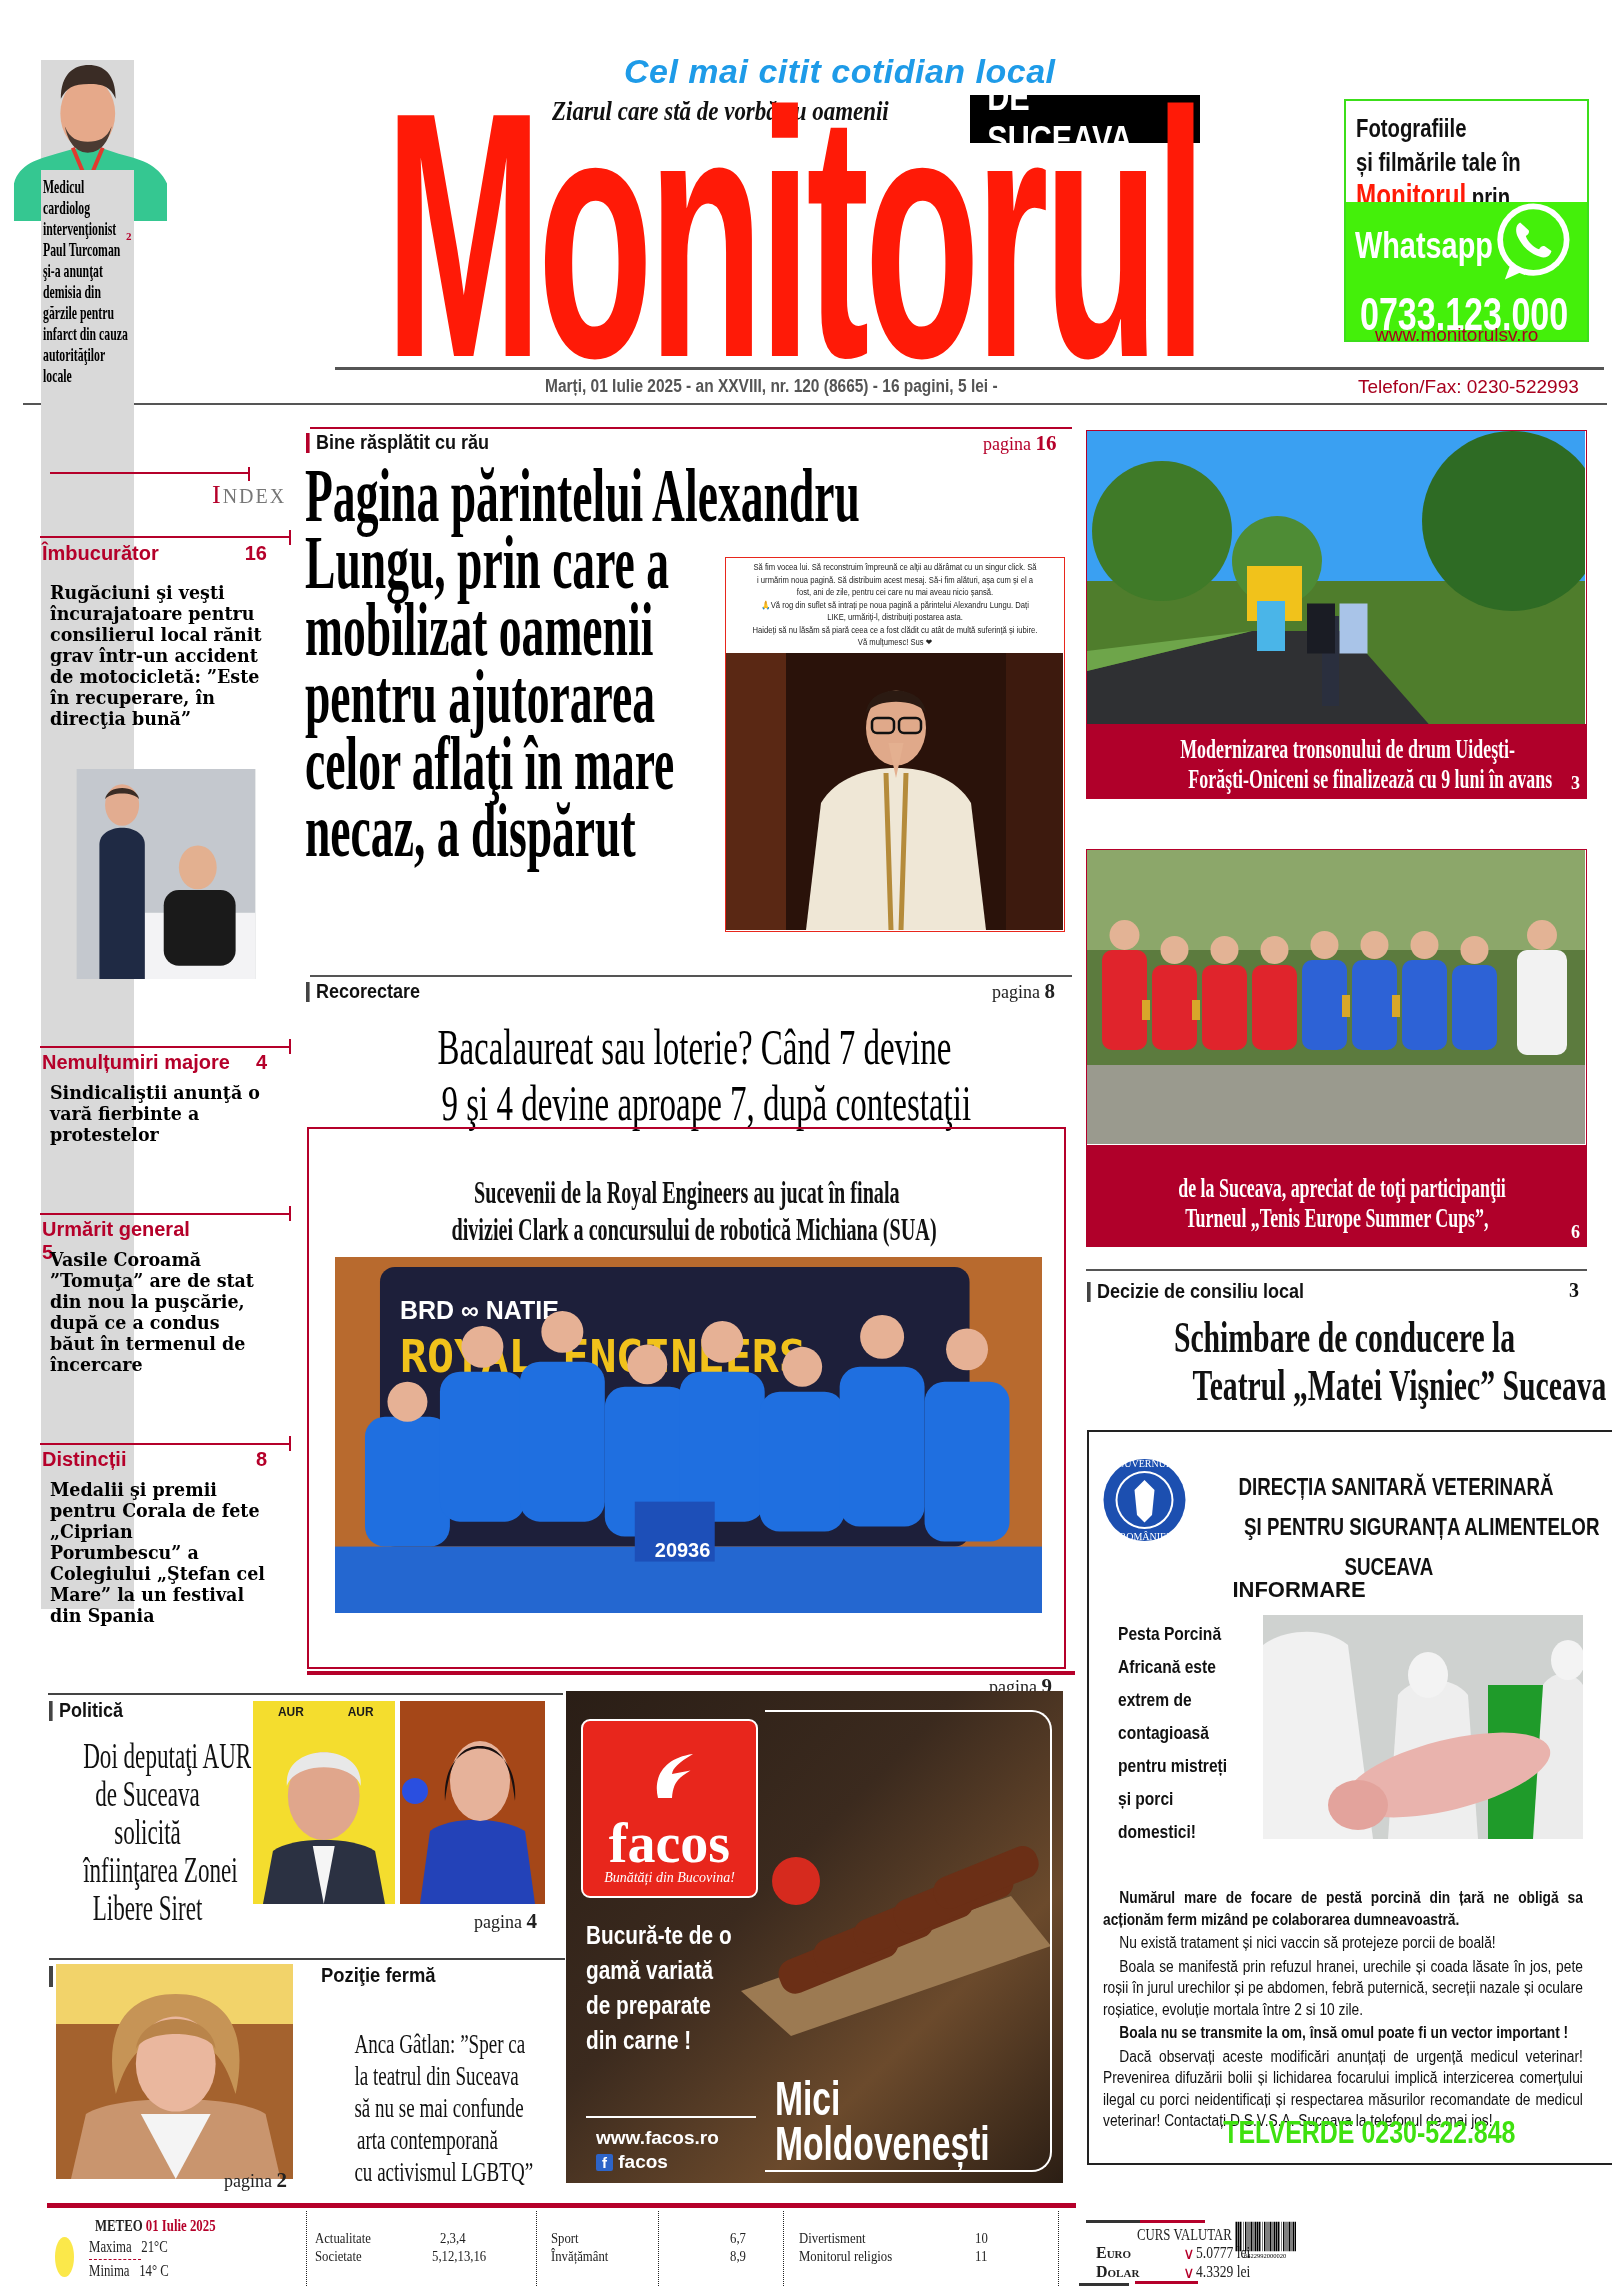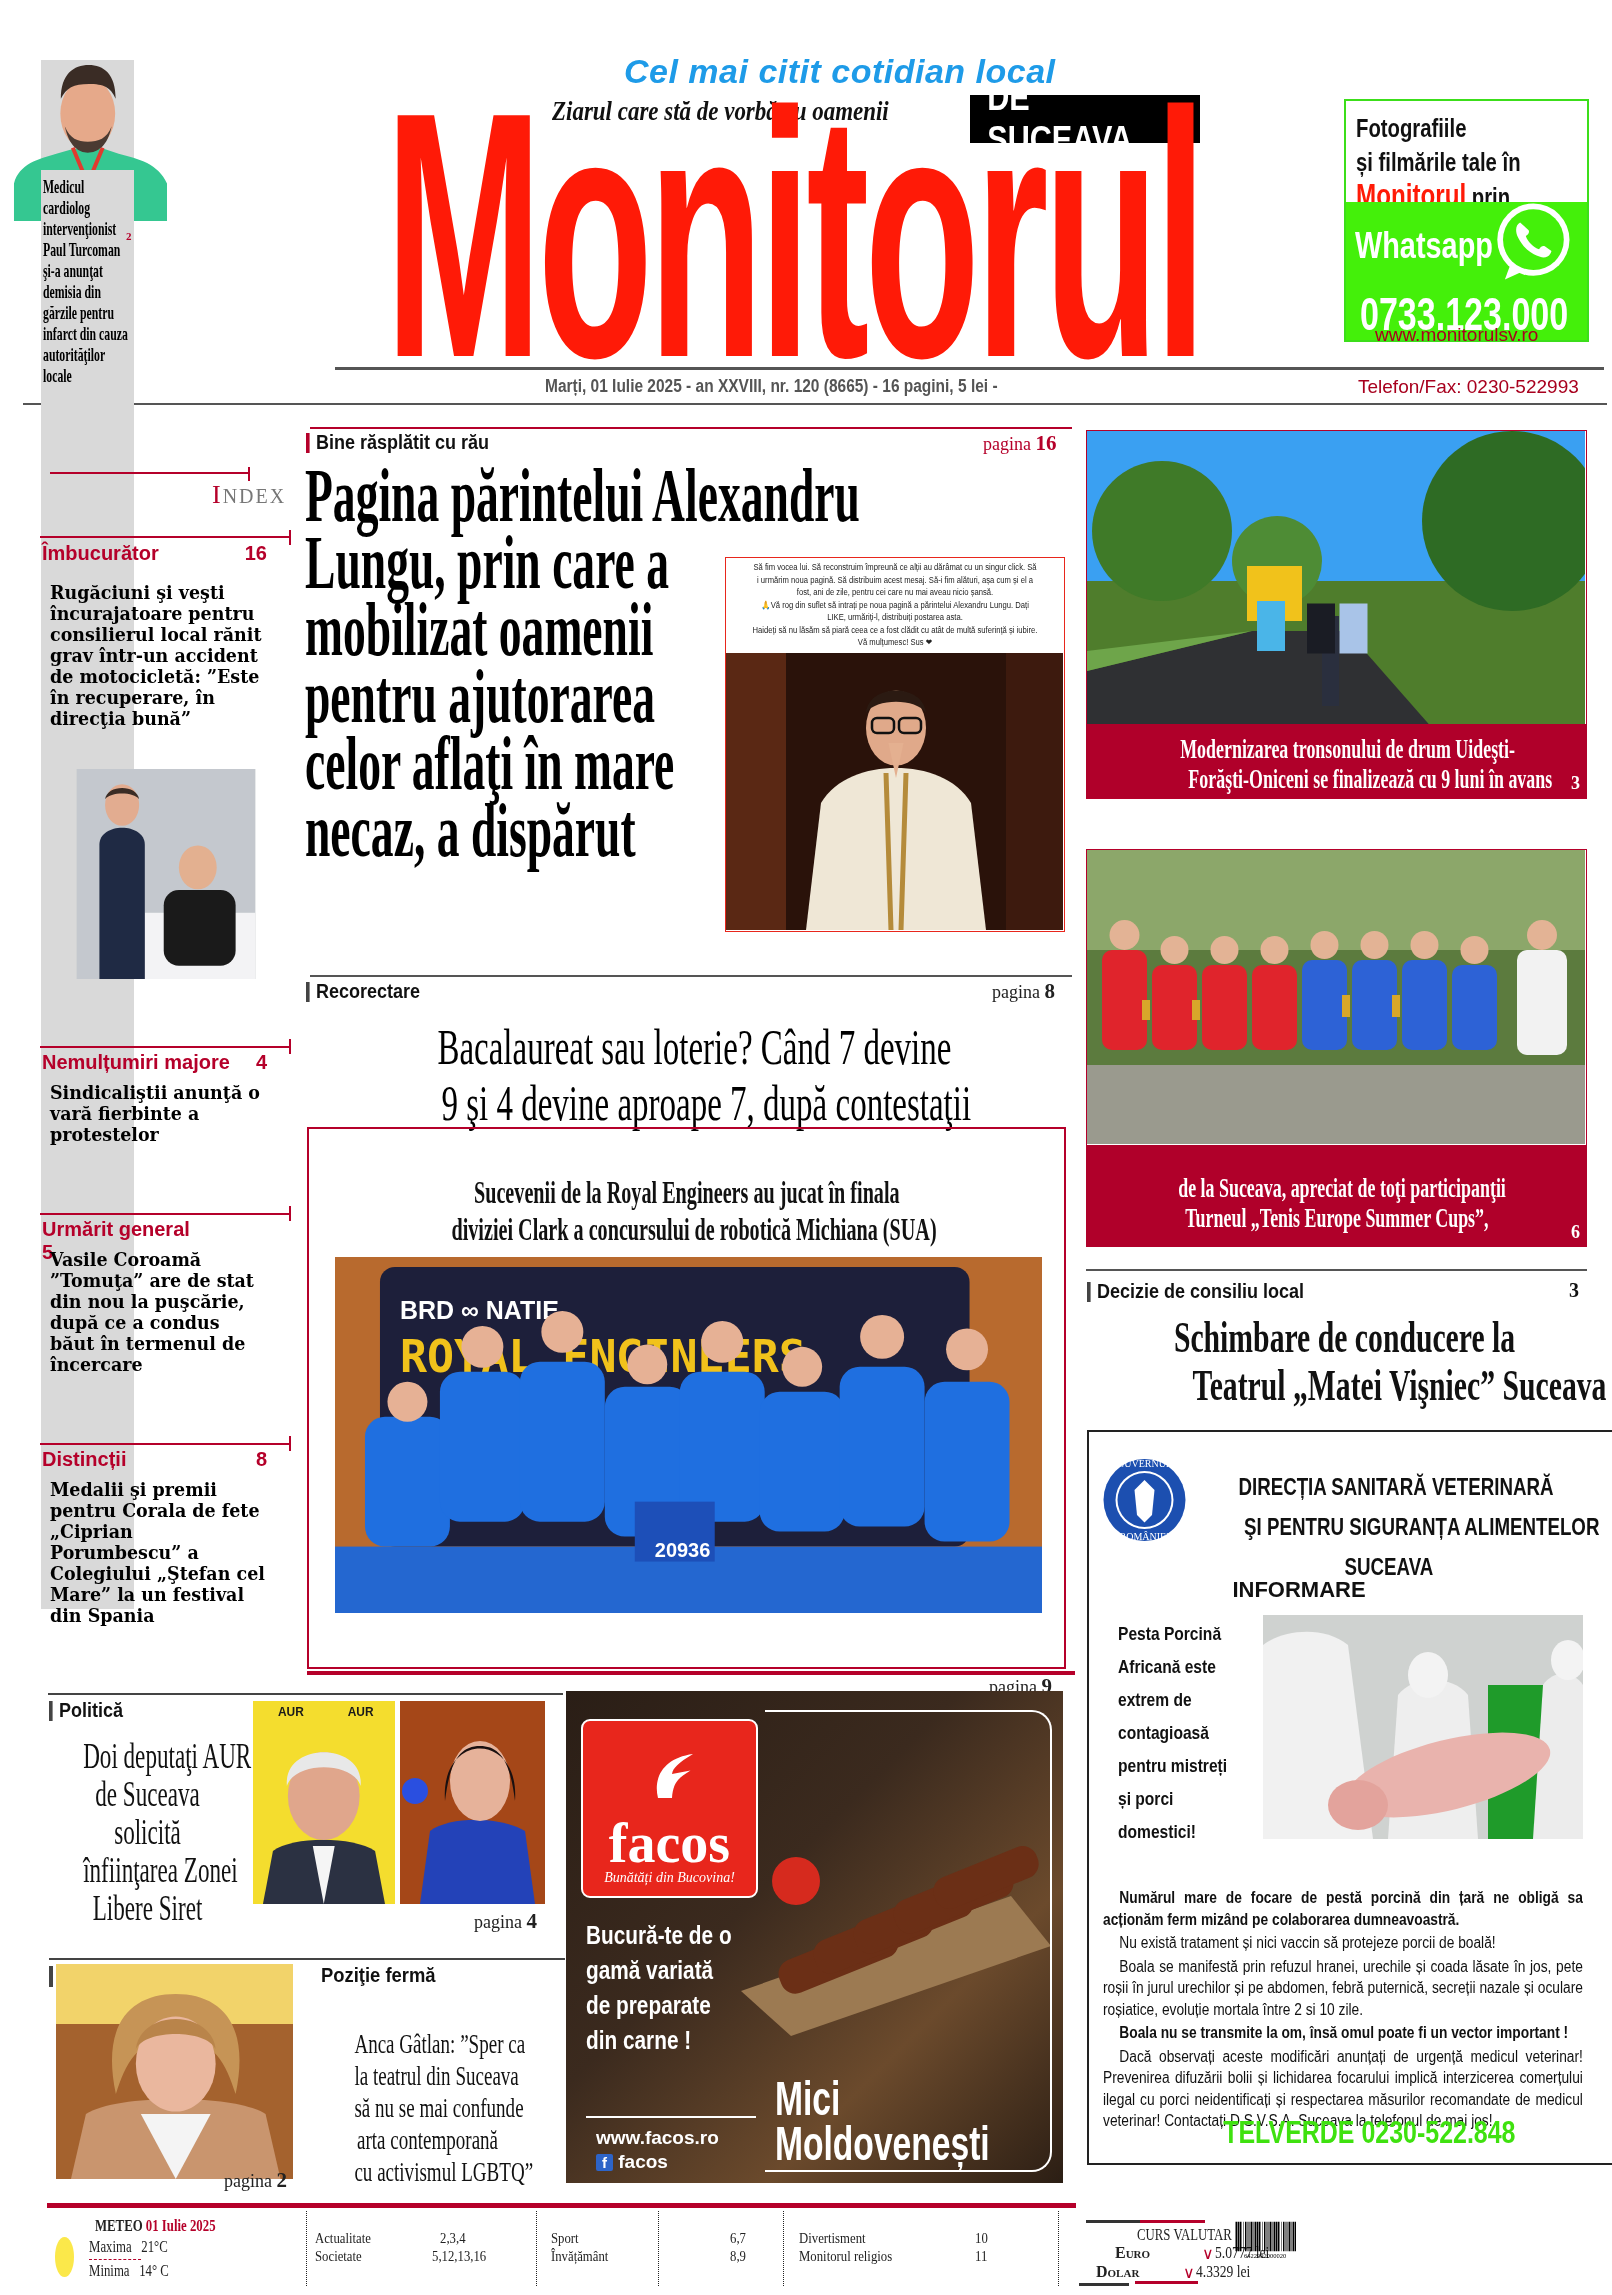--- a/index.html
+++ b/index.html
@@ -542,21 +542,21 @@
 <div class="sect" style="left:799px; top:2229px; transform:scaleX(0.85); transform-origin:left top;"><span>Divertisment</span></div>
 <div class="sect" style="left:975px; top:2229px; transform:scaleX(0.85); transform-origin:left top;">10</div>
 <div class="sect" style="left:799px; top:2247px; transform:scaleX(0.85); transform-origin:left top;"><span>Monitorul religios</span></div>
 <div class="sect" style="left:975px; top:2247px; transform:scaleX(0.85); transform-origin:left top;">11</div>
 <div class="vdot" style="left:1058px; border-left:1px dotted #222;"></div>
 
 <div class="abs" style="left:1086px; top:2220px; width:54px; height:2.5px; background:#333;"></div>
 <div class="abs" style="left:1140px; top:2220px; width:65px; height:2.5px; background:#b5002a;"></div>
 <div class="abs" id="curs">
   <div id="curs-title" style="left:50px; top:20px;">CURS VALUTAR</div>
-  <div class="curs-row" style="top:38px;margin-left:19px;">
+  <div class="curs-row" style="top:38px;">
     <span class="sc">Euro</span>
     <span class="arr">∨</span>
     <span class="v"><span>5.0777</span> <span>lei</span></span>
   </div>
   <div class="curs-row" style="top:57px;">
     <span class="sc">Dolar</span>
     <span class="arr">∨</span>
     <span class="v"><span>4.3329</span> <span>lei</span></span>
   </div>
 </div>

